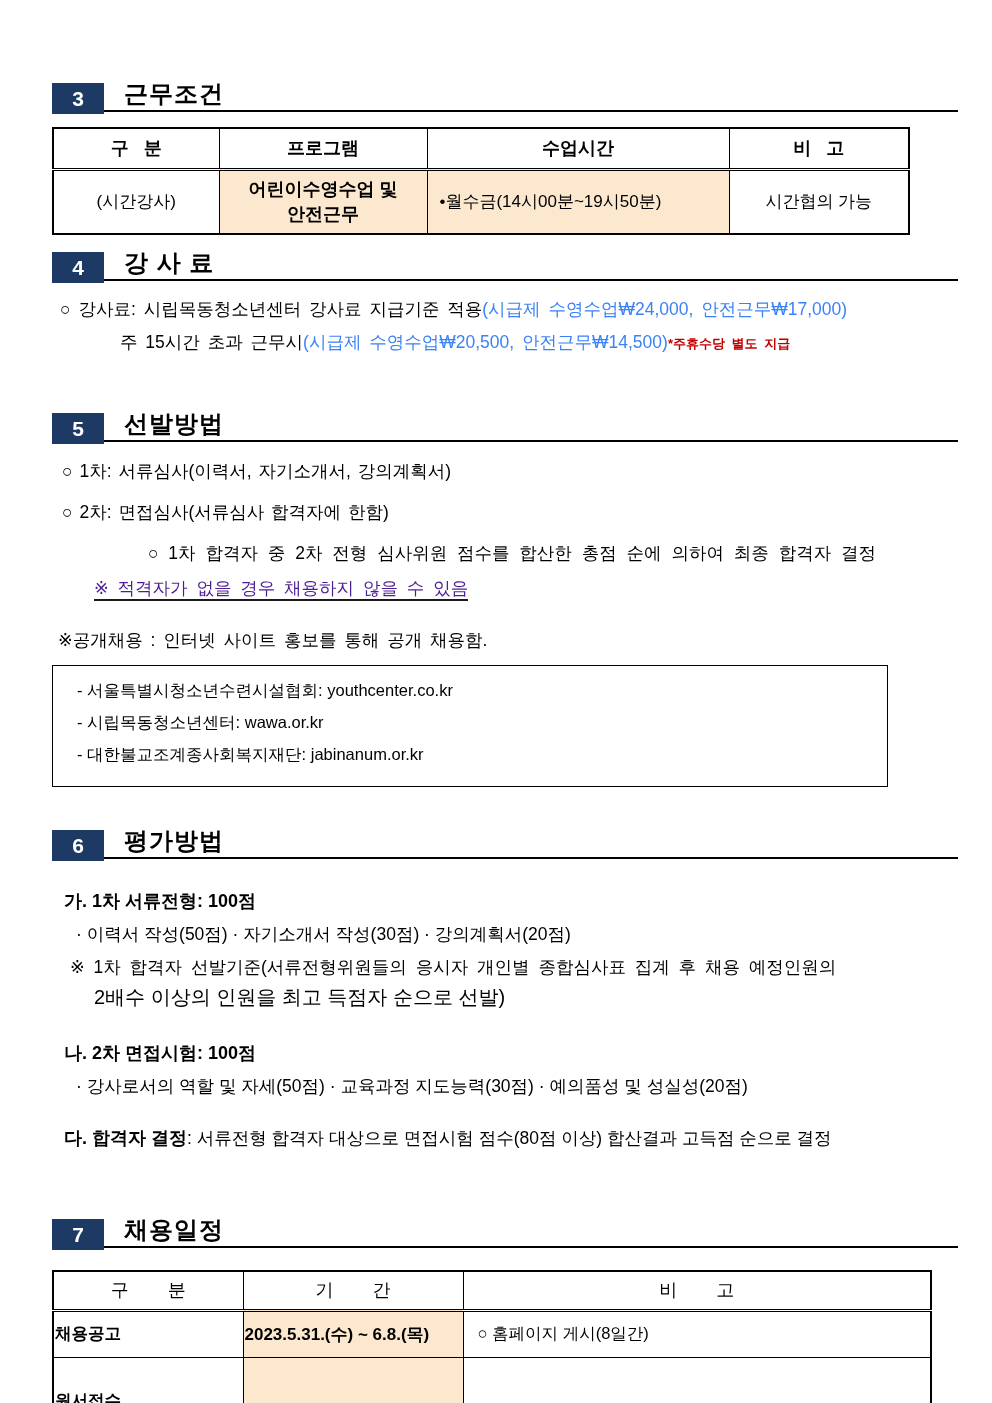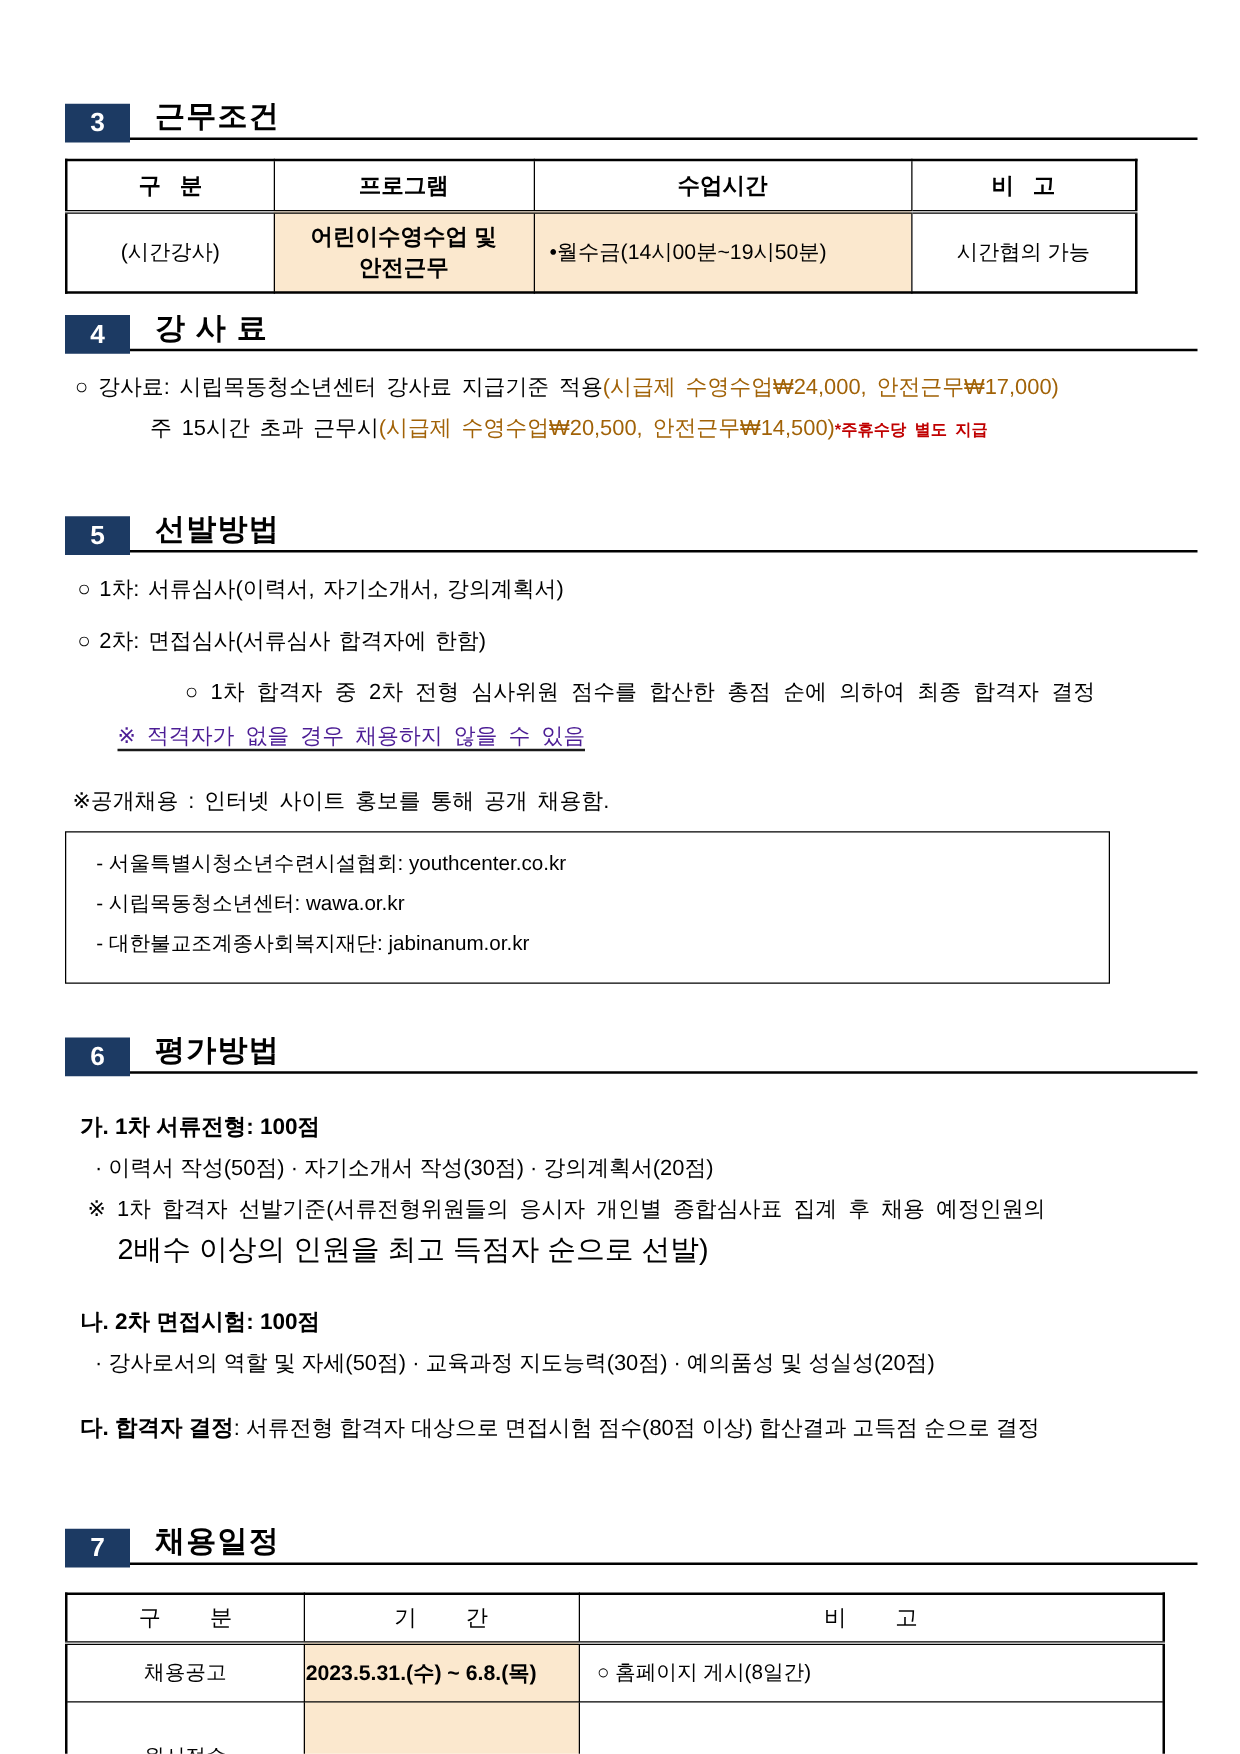--- a/index.html
+++ b/index.html
@@ -31,48 +31,48 @@
   
   .t1 { border-collapse: collapse; border: 2px solid #000; width: 856px; margin: 15px 0 10px 0; table-layout: fixed; }
   .t1 th, .t1 td { border: 1px solid #000; text-align: center; vertical-align: middle; }
   .t1 th { height: 41px; font-size: 18px; font-weight: bold; word-spacing: 10px; border-bottom: 3px double #000; background:#fff; }
   .t1 td { height: 65px; font-size: 17px; }
   .beige { background: #fbe8ce; }
   .t1 .program-cell { font-weight: bold; font-size: 18px; padding: 0 20px; line-height: 1.35; }
   .t1 .time-cell { text-align: left; padding-left: 12px; font-size: 17px; }
 
   
-  .blue { color: #a16207; }
+  .blue { color: #3b82f6; }
   .red-note { color: #c00000; font-size: 13px; font-weight: bold; }
   .fee-line1 { font-size: 17.5px; margin: 16px 0 0 8px; word-spacing: 3px; }
   .fee-line2 { font-size: 17.5px; margin: 9px 0 0 68px; word-spacing: 3px; }
 
   .s5-item { font-size: 17.5px; margin: 17px 0 0 10px; word-spacing: 2px; }
   .wide { word-spacing: 5px; text-align: center; }
   .s5-note { margin: 11px 0 0 42px; font-size: 17.5px; }
   .s5-note span { color: #4c1d95; border-bottom: 2px solid #1a1a1a; padding-bottom: 1px; word-spacing: 4px; }
 
   .open-line { font-size: 17.5px; margin: 28px 0 13px 6px; word-spacing: 3px; }
   .site-box { width: 836px; border: 1px solid #000; padding: 14px 18px 20px 18px; }
   .site-line { font-size: 16.5px; margin: 0 0 10px 6px; }
   .site-line:last-child { margin-bottom: 0; }
 
   .s6-ga-title { font-size: 18px; font-weight: bold; margin: 30px 0 0 12px; }
   .s6-item  { font-size: 17.5px; margin: 9px 0 0 24px; }
   .s6-note1 { font-size: 17.5px; margin: 9px 0 0 18px; word-spacing: 4px; }
-  .s6-note2 { font-size: 23px; margin: 5px 0 0 42px; }
+  .s6-note2 { font-size: 20px; margin: 5px 0 0 42px; }
   .s6-da { font-size: 17.5px; margin: 28px 0 0 12px; }
   .s6-da b { font-size: 18px; }
 
   
   .t2 { border-collapse: collapse; border: 2px solid #000; width: 878px; margin-top: 22px; table-layout: fixed; }
   .t2 th, .t2 td { border: 1px solid #000; vertical-align: middle; }
   .t2 th { height: 39px; font-size: 18px; font-weight: normal; text-align: center; word-spacing: 34px; border-bottom: 3px double #000; }
   .t2 td { font-size: 16.5px; }
-  .t2 .cat { text-align: center; }
+  .t2 .cat { text-align: left; font-weight: bold; }
   .t2 .period { text-align: left; margin-left: 43px; }
   .t2 .period.bold { font-weight: bold; font-size: 17px; }
   .t2 .note { text-align: left; padding-left: 14px; }
   .t2 .r1 td { height: 47px; }
   .t2 .r2 td { height: 88px; }
 
   .spacer-s4 { height: 52px; }
   .spacer-s6 { height: 36px; }
   .spacer-s7 { height: 62px; }
 </style>

